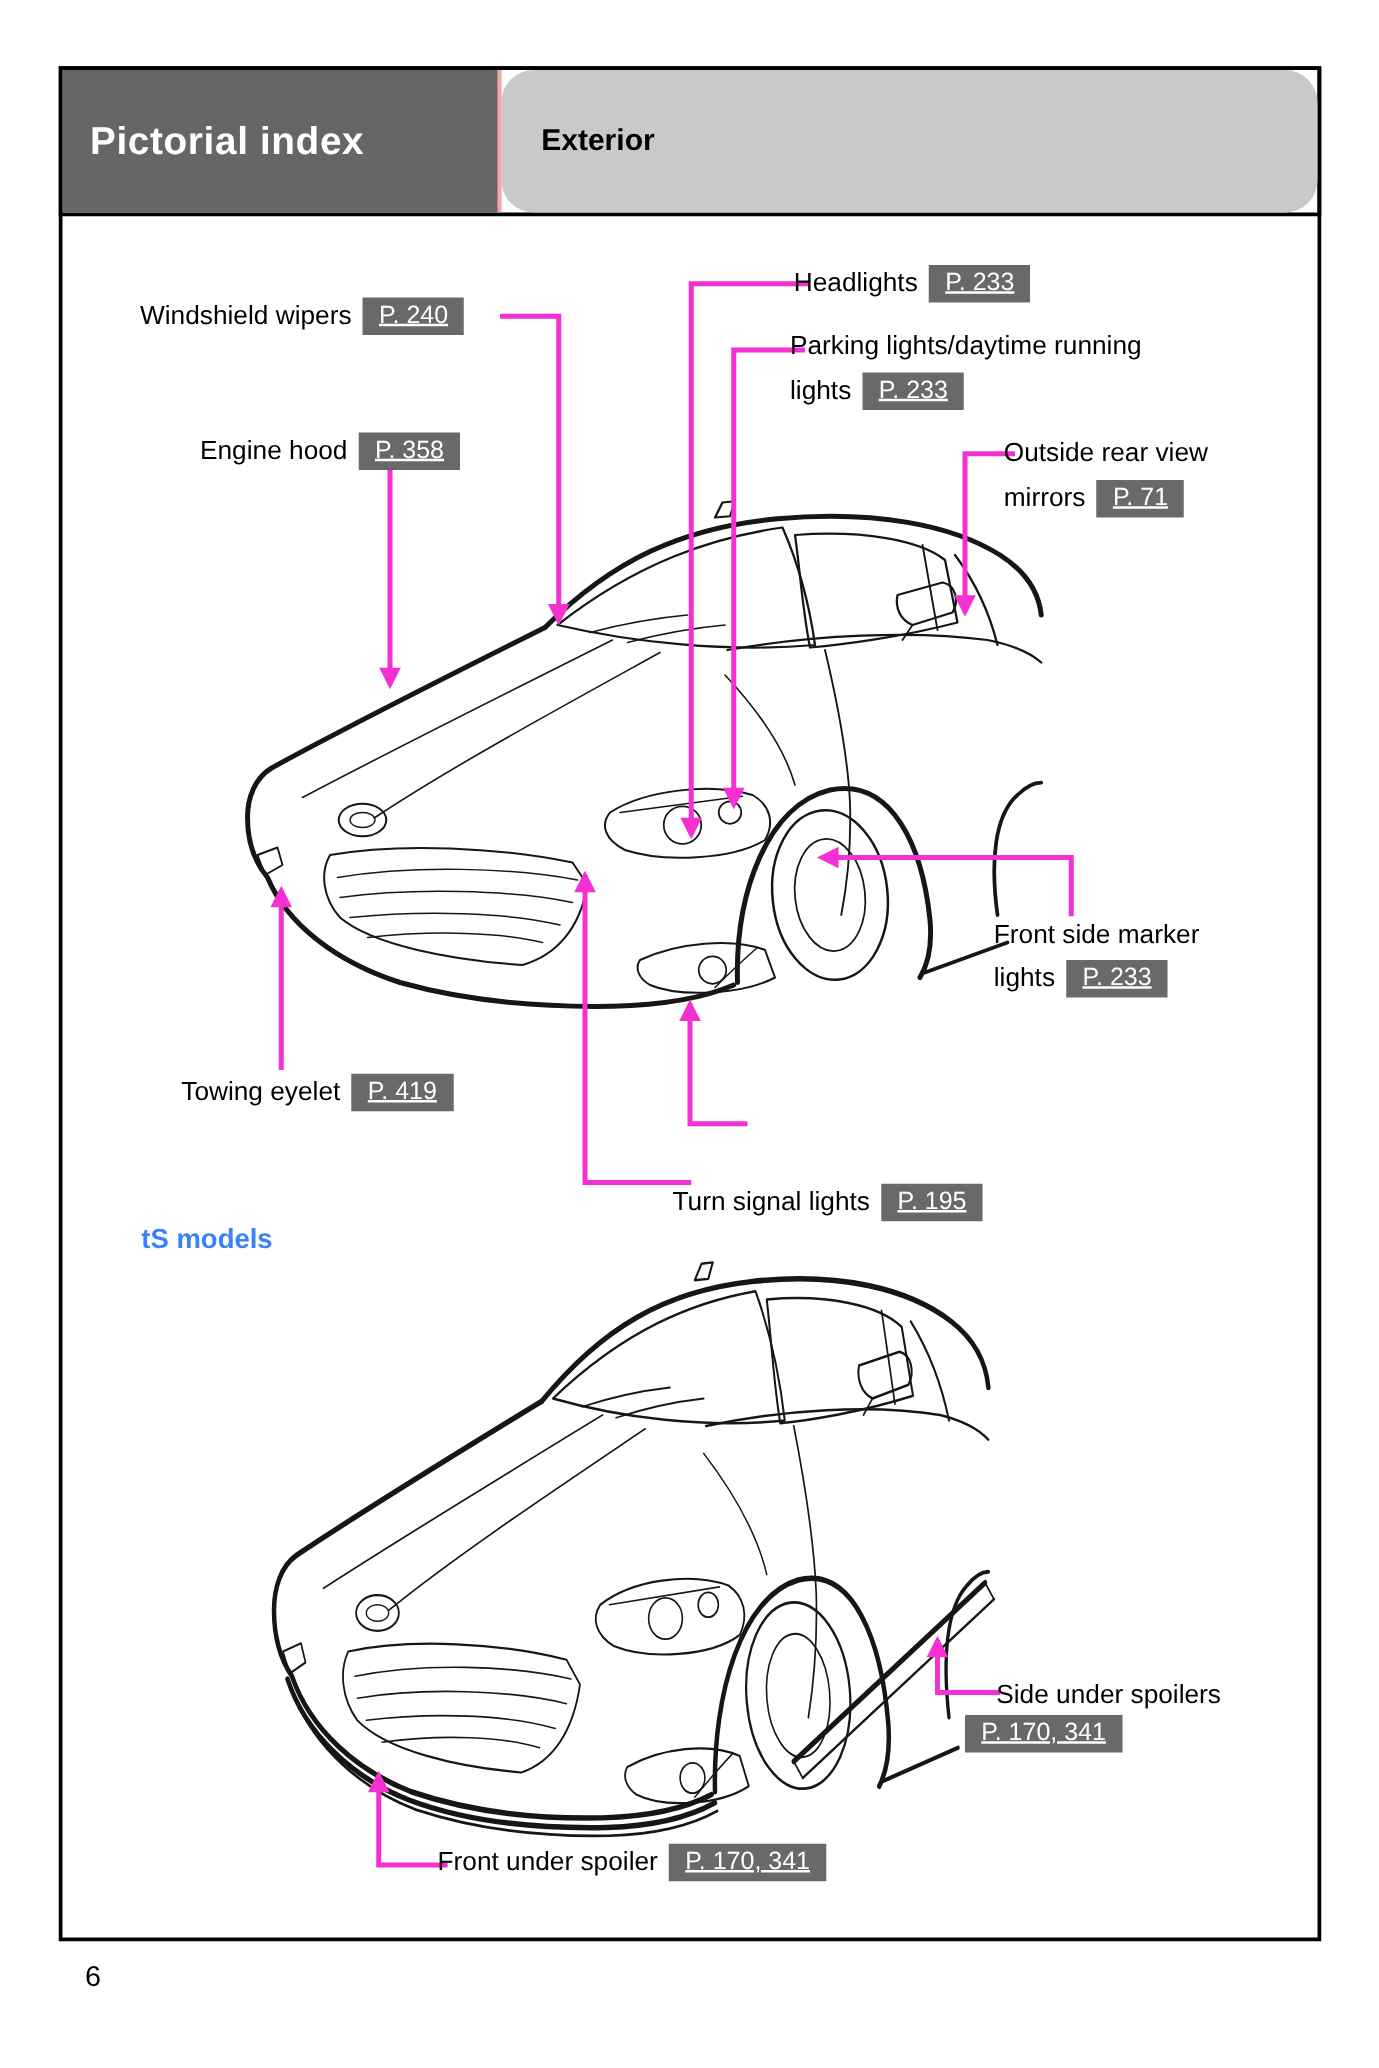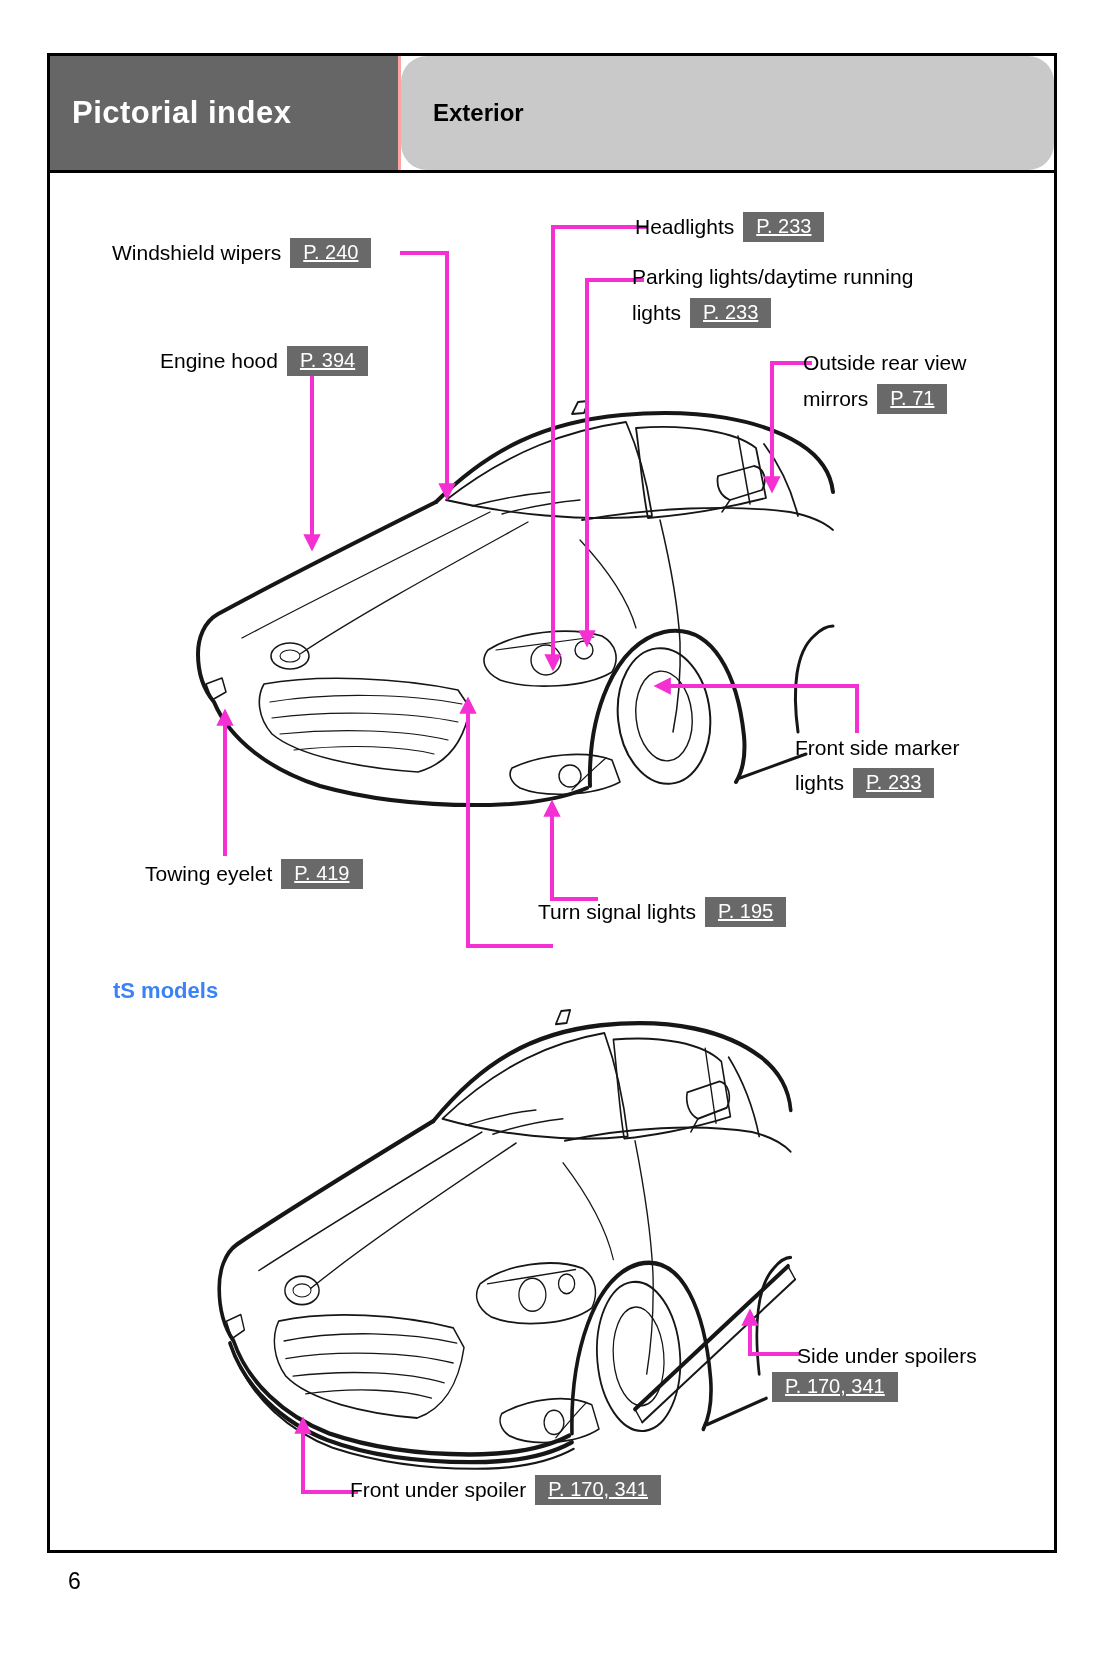--- a/index.html
+++ b/index.html
@@ -131,21 +131,21 @@
     <path class="leader" marker-end="url(#arr)" d="M358,1492 H303 V1420"></path>
   </svg>
 
   <div class="callout" style="left:112px; top:238px;">
     <span class="lbl">Windshield wipers</span>
     <span class="pref">P. 240</span>
   </div>
 
   <div class="callout" style="left:160px; top:346px;">
     <span class="lbl">Engine hood</span>
-    <span class="pref">P. 394</span>
+    <span class="pref">P. 358</span>
   </div>
 
   <div class="callout" style="left:635px; top:212px;">
     <span class="lbl">Headlights</span>
     <span class="pref">P. 233</span>
   </div>
 
   <div class="lbl-line" style="left:632px; top:265px;">Parking lights/daytime running</div>
   <div class="callout" style="left:632px; top:298px;">
     <span class="lbl">lights</span>
@@ -163,21 +163,21 @@
     <span class="lbl">lights</span>
     <span class="pref">P. 233</span>
   </div>
 
   <div class="callout" style="left:145px; top:859px;">
     <span class="lbl">Towing eyelet</span>
     <span class="pref">P. 419</span>
   </div>
 
 
-  <div class="callout" style="left:538px; top:897px;">
+  <div class="callout" style="left:538px; top:947px;">
     <span class="lbl">Turn signal lights</span>
     <span class="pref">P. 195</span>
   </div>
 
   <div class="ts-heading">tS models</div>
 
   <div class="lbl-line" style="left:797px; top:1344px;">Side under spoilers</div>
   <div class="callout" style="left:772px; top:1372px;">
     <span class="pref">P. 170, 341</span>
   </div>

